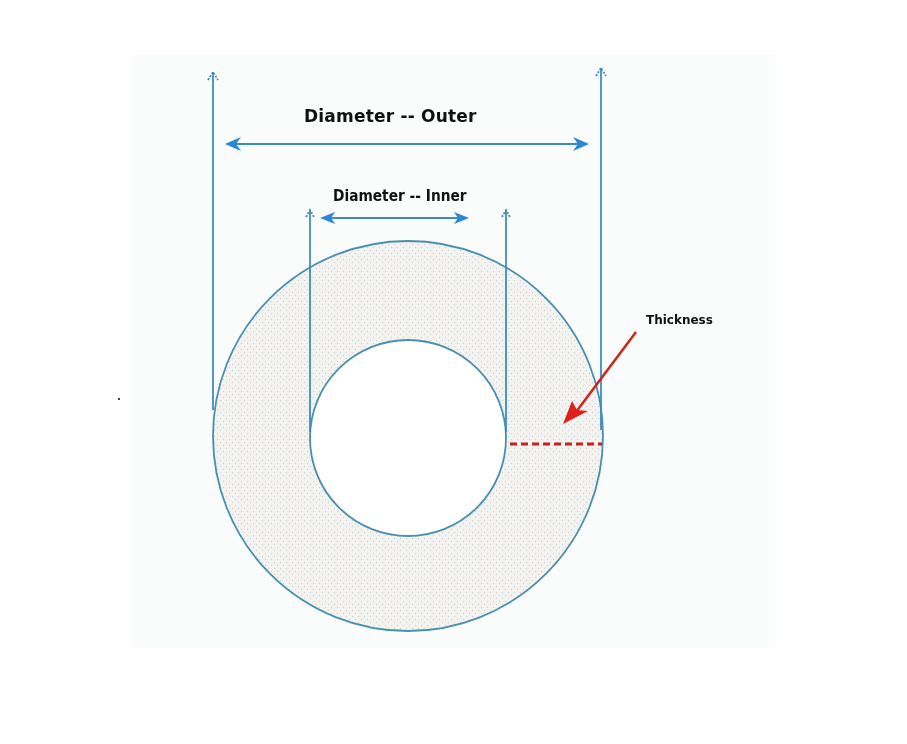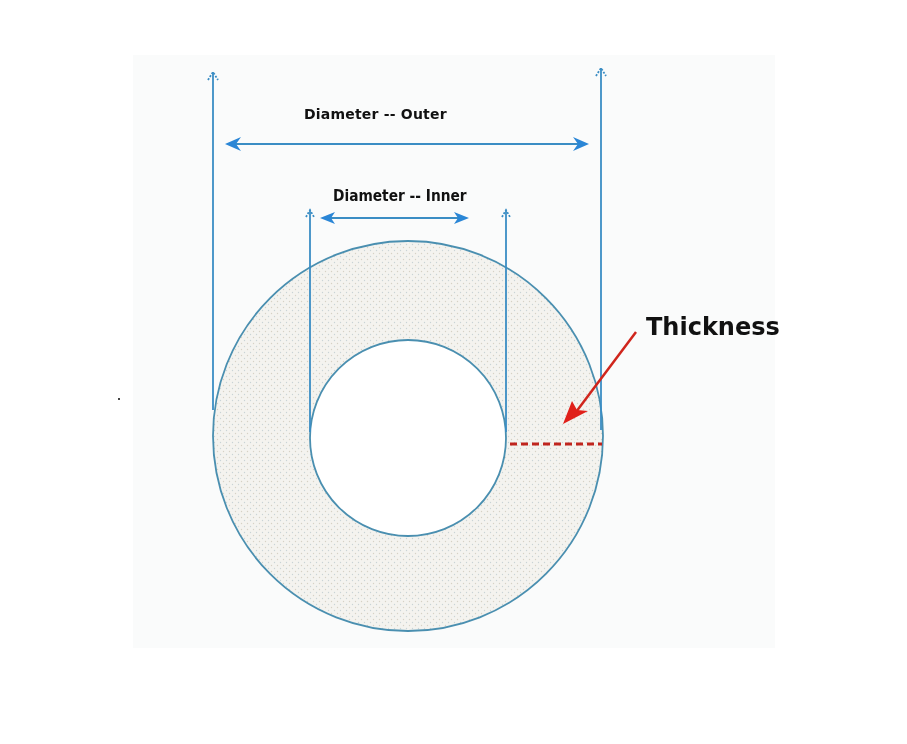--- a/index.html
+++ b/index.html
@@ -1,22 +1,22 @@
 <!DOCTYPE html>
 <html><head>
   <meta charset="utf-8">
   <style>
     html, body { margin: 0; padding: 0; background: #ffffff; }
     body { width: 907px; height: 744px; position: relative; overflow: hidden; font-family: "DejaVu Sans", sans-serif; }
     .panel { position: absolute; left: 133px; top: 55px; width: 642px; height: 593px; background: #fafbfb; }
     svg.diagram { position: absolute; left: 0; top: 0; }
     .lbl { position: absolute; font-family: "DejaVu Sans", sans-serif; font-weight: bold; color: #111111; white-space: nowrap; }
-    .lbl-outer { left: 304px; top: 106px; font-size: 14px; letter-spacing: 0.2px; }
+    .lbl-outer { left: 304px; top: 106px; font-size: 17px; letter-spacing: 0.2px; }
     .lbl-inner { left: 333px; top: 186px; font-size: 16px; transform: scaleX(0.86); transform-origin: left top; }
-    .lbl-thick { left: 646px; top: 313px; font-size: 24px; }
+    .lbl-thick { left: 646px; top: 313px; font-size: 12px; }
     .speck { position: absolute; left: 118px; top: 398px; width: 2px; height: 2px; background: #444; }
   </style>
 </head>
 <body>
 
 <div class="panel"></div>
 
 <svg class="diagram" width="907" height="744" viewBox="0 0 907 744" xmlns="http://www.w3.org/2000/svg">
   <defs>
     <pattern id="dots" width="6" height="6" patternUnits="userSpaceOnUse">

